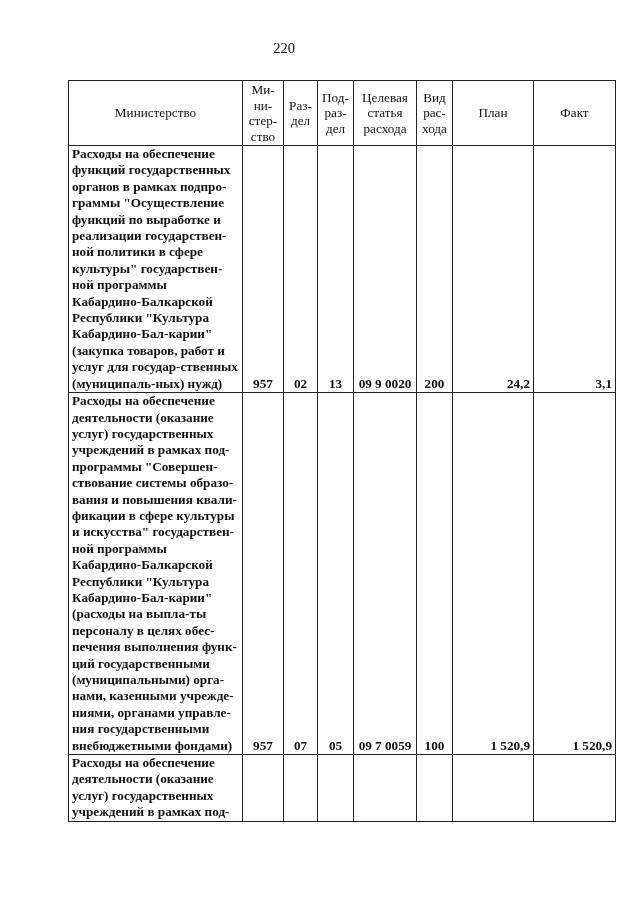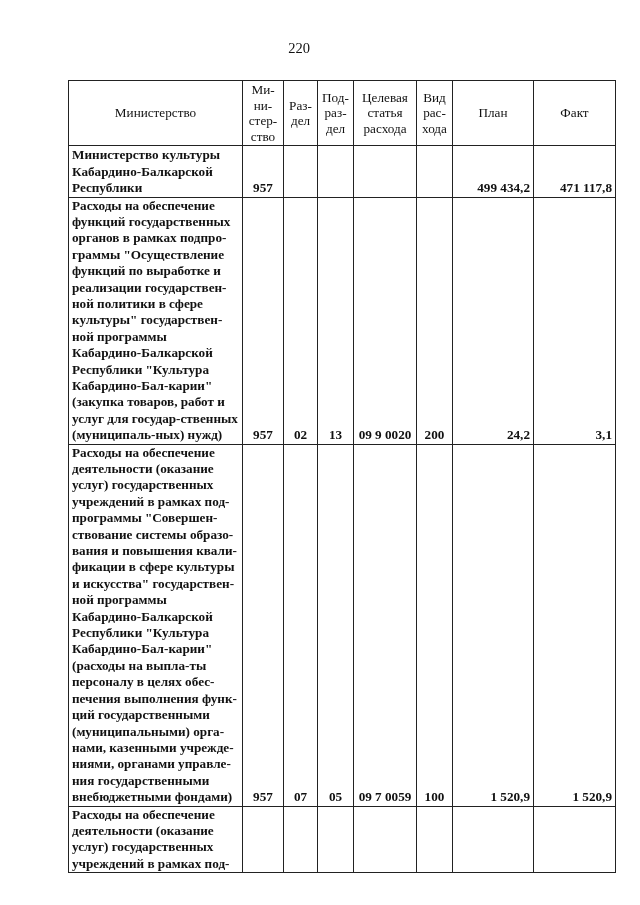--- a/index.html
+++ b/index.html
@@ -3,21 +3,21 @@
 <meta charset="utf-8">
 <style>
   html, body { margin: 0; padding: 0; background: #ffffff; }
   body {
     width: 640px; height: 905px; position: relative; overflow: hidden;
     font-family: "Liberation Serif", "DejaVu Serif", serif;
     color: #111;
   }
   .page-number {
     position: absolute; left: 0; width: 568px; top: 40px;
-    text-align: center; font-size: 14.5px; margin-left: 15px;
+    text-align: center; font-size: 14.5px;
   }
   table.budget {
     position: absolute; left: 68px; top: 80px;
     border-collapse: collapse; table-layout: fixed;
     font-size: 13.2px; line-height: 16.4px;
   }
   table.budget td, table.budget th {
     border: 1px solid #222; padding: 0 3px; vertical-align: bottom; font-weight: bold;
   }
   table.budget th {
@@ -75,30 +75,20 @@
 статья
 расхода</span></th>
       <th><span class="ml" style="white-space: pre-line; margin-top: 40px;">Вид
 рас-
 хода</span></th>
       <th><span class="ml" style="white-space: pre-line;">План</span></th>
       <th><span class="ml" style="white-space: pre-line; margin-top: 27px;">Факт</span></th>
     </tr>
   </thead>
   <tbody>
-    <tr class="r-ministry">
-      <td class="name">Министерство культуры Кабардино-Балкарской Республики</td>
-      <td class="code">957</td>
-      <td class="code"></td>
-      <td class="code"></td>
-      <td class="code"></td>
-      <td class="code"></td>
-      <td class="num">499 434,2</td>
-      <td class="num">471 117,8</td>
-    </tr>
     <tr class="r1">
       <td class="name">Расходы на обеспечение функций государственных органов в рамках подпро-граммы "Осуществление функций по выработке и реализации государствен-ной политики в сфере культуры" государствен-ной программы Кабардино-Балкарской Республики "Культура Кабардино-Бал-карии" (закупка товаров, работ и услуг для государ-ственных (муниципаль-ных) нужд)</td>
       <td class="code">957</td>
       <td class="code">02</td>
       <td class="code">13</td>
       <td class="code">09 9 0020</td>
       <td class="code">200</td>
       <td class="num">24,2</td>
       <td class="num">3,1</td>
     </tr>

